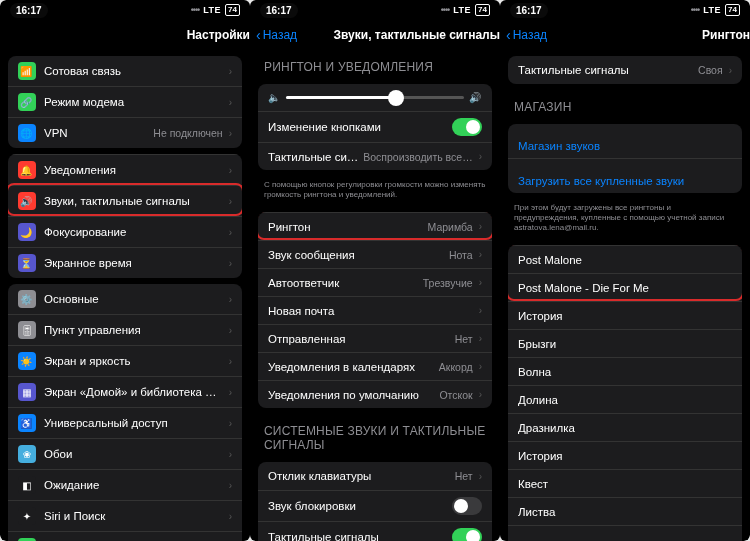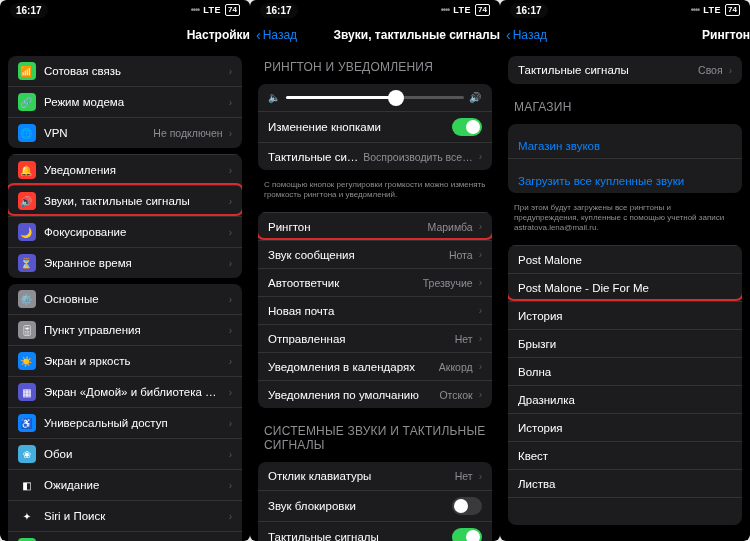--- a/index.html
+++ b/index.html
@@ -384,20 +384,23 @@
         <div class="row">
           <span class="label">История</span>
         </div>
         <div class="row">
           <span class="label">Брызги</span>
         </div>
         <div class="row">
           <span class="label">Волна</span>
         </div>
         <div class="row">
+          <span class="label">Долина</span>
+        </div>
+        <div class="row">
           <span class="label">Дразнилка</span>
         </div>
         <div class="row">
           <span class="label">История</span>
         </div>
         <div class="row">
           <span class="label">Квест</span>
         </div>
         <div class="row">
           <span class="label">Листва</span>

